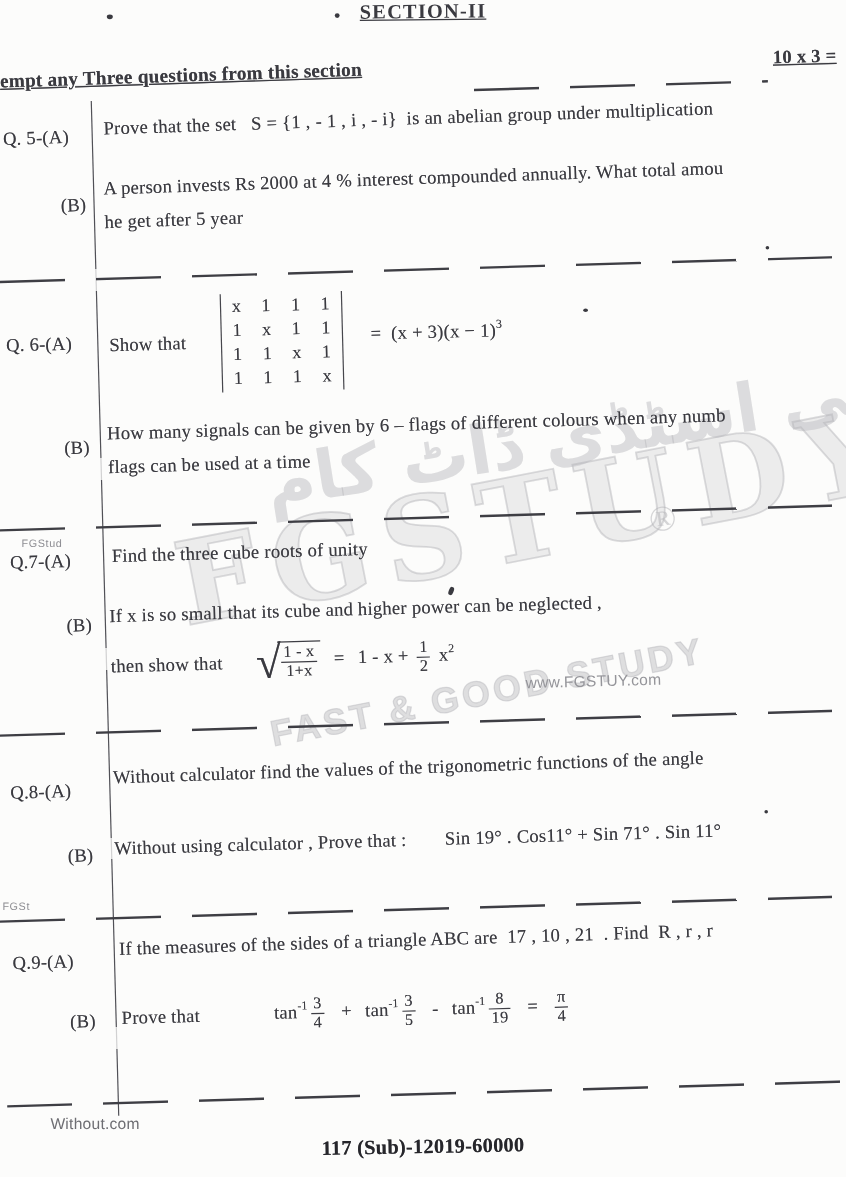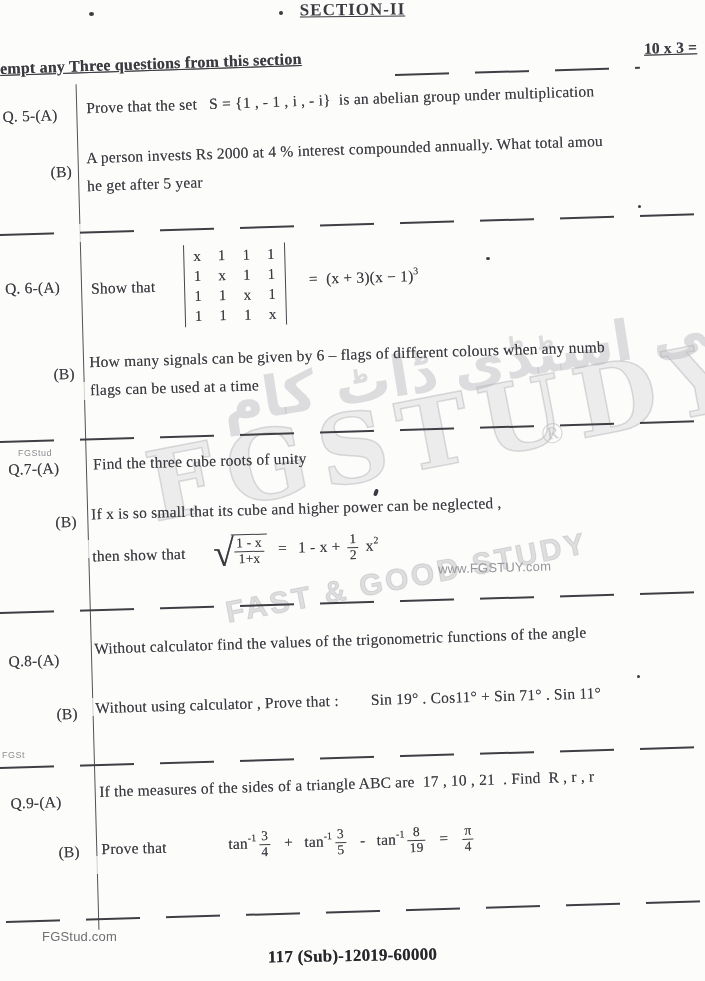--- a/index.html
+++ b/index.html
@@ -170,21 +170,21 @@
     <span class="fn">tan</span><sup class="sup">-1</sup><span class="frac"><span class="num">3</span><span class="den">4</span></span>
     <span class="op">+</span>
     <span class="fn">tan</span><sup class="sup">-1</sup><span class="frac"><span class="num">3</span><span class="den">5</span></span>
     <span class="op">-</span>
     <span class="fn">tan</span><sup class="sup">-1</sup><span class="frac"><span class="num">8</span><span class="den">19</span></span>
     <span class="op">=</span>
     <span class="frac"><span class="num">π</span><span class="den">4</span></span>
   </span>
 </div>
 
-<div class="abs footer-site">FGStud.com</div>
+<div class="abs footer-site">Without.com</div>
 <div class="abs footer-code">117 (Sub)-12019-60000</div>
 
 <div class="speck" style="left:89px;top:12px;width:5px;height:4px;"></div>
 <div class="speck" style="left:279px;top:11px;width:4px;height:4px;"></div>
 <div class="speck" style="left:486px;top:257px;width:4px;height:3px;"></div>
 <div class="speck" style="left:638px;top:205px;width:3px;height:3px;"></div>
 <div class="speck" style="left:374px;top:489px;width:4px;height:7px;transform:rotate(20deg);border-radius:40%;"></div>
 <div class="speck" style="left:637px;top:675px;width:3px;height:3px;"></div>
 
 </body></html>

